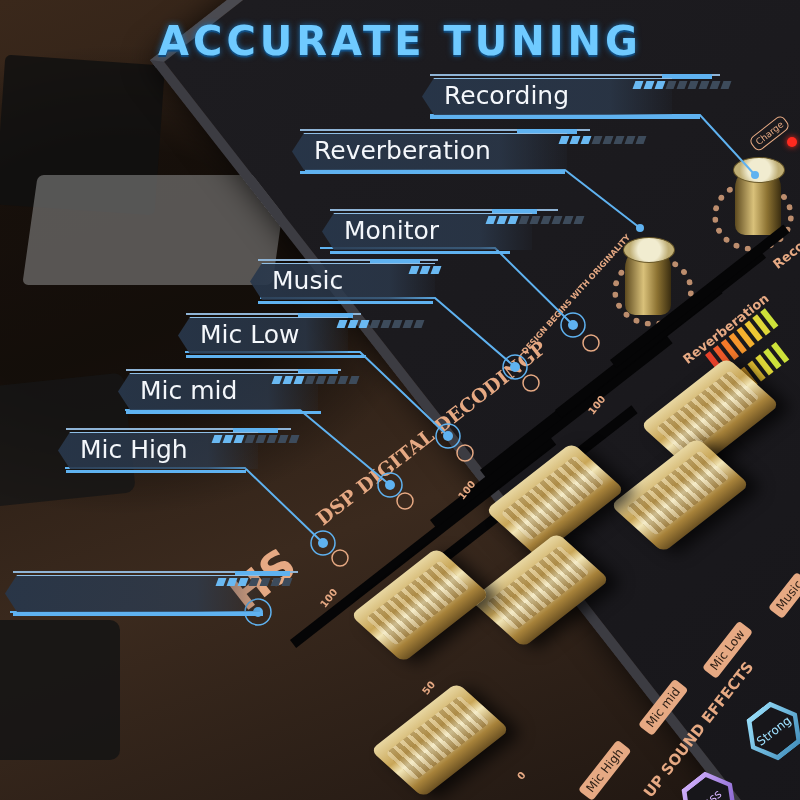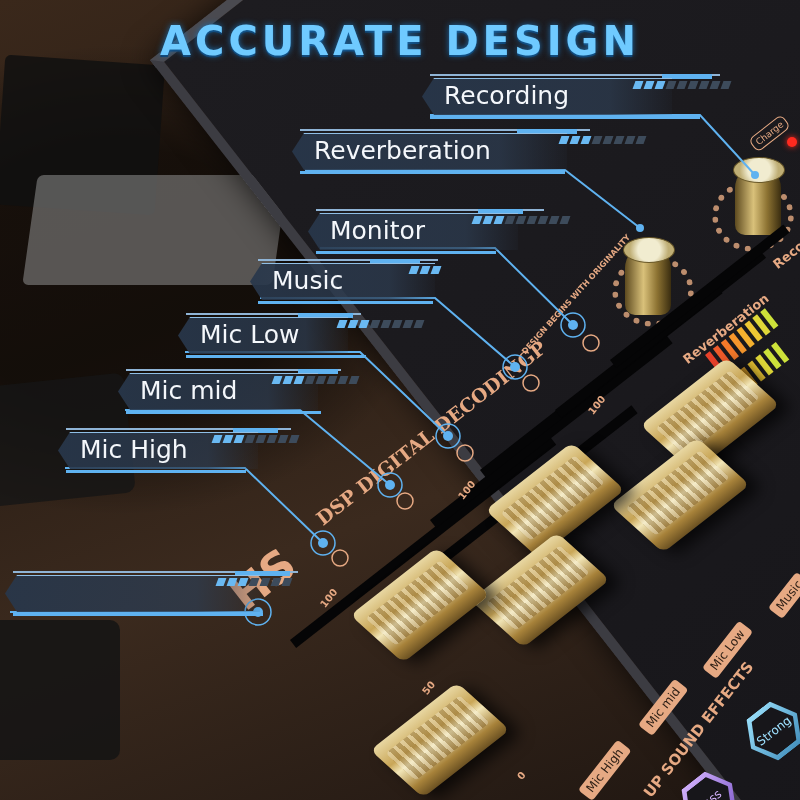--- a/index.html
+++ b/index.html
@@ -185,21 +185,21 @@
   </g>
   <g stroke="#e6a983" stroke-width="1.5" fill="none">
     <circle cx="591" cy="343" r="8"></circle>
       <circle cx="531" cy="383" r="8"></circle>
       <circle cx="465" cy="453" r="8"></circle>
     <circle cx="405" cy="501" r="8"></circle>
       <circle cx="340" cy="558" r="8"></circle>
   </g>
 </svg>
 
-<div class="title">ACCURATE DESIGN</div>
+<div class="title">ACCURATE TUNING</div>
 
 <div class="callout" style="left:422px;top:78px;width:340px;">
   <div class="topline" style="width:290px"></div>
     <div class="topline2" style="left:240px;width:50px"></div>
   <div class="panel" style="width:250px"></div>
   <div class="label">Recording</div>
   <div class="bars" style="left:212px">
       <i class="on"></i>
       <i class="on"></i>
       <i class="on"></i>
@@ -224,21 +224,21 @@
       <i class="on"></i>
       <i></i>
       <i></i>
       <i></i>
       <i></i>
       <i></i>
     </div>
   <div class="botline" style="width:265px"></div>
 </div>
 
-<div class="callout" style="left:308px;top:213px;width:240px;">
+<div class="callout" style="left:322px;top:213px;width:240px;">
   <div class="topline" style="width:228px"></div>
     <div class="topline2" style="left:170px;width:45px"></div>
   <div class="panel" style="width:210px"></div>
   <div class="label">Monitor</div>
   <div class="bars" style="left:165px">
       <i class="on"></i>
       <i class="on"></i>
       <i class="on"></i>
       <i></i>
       <i></i>

